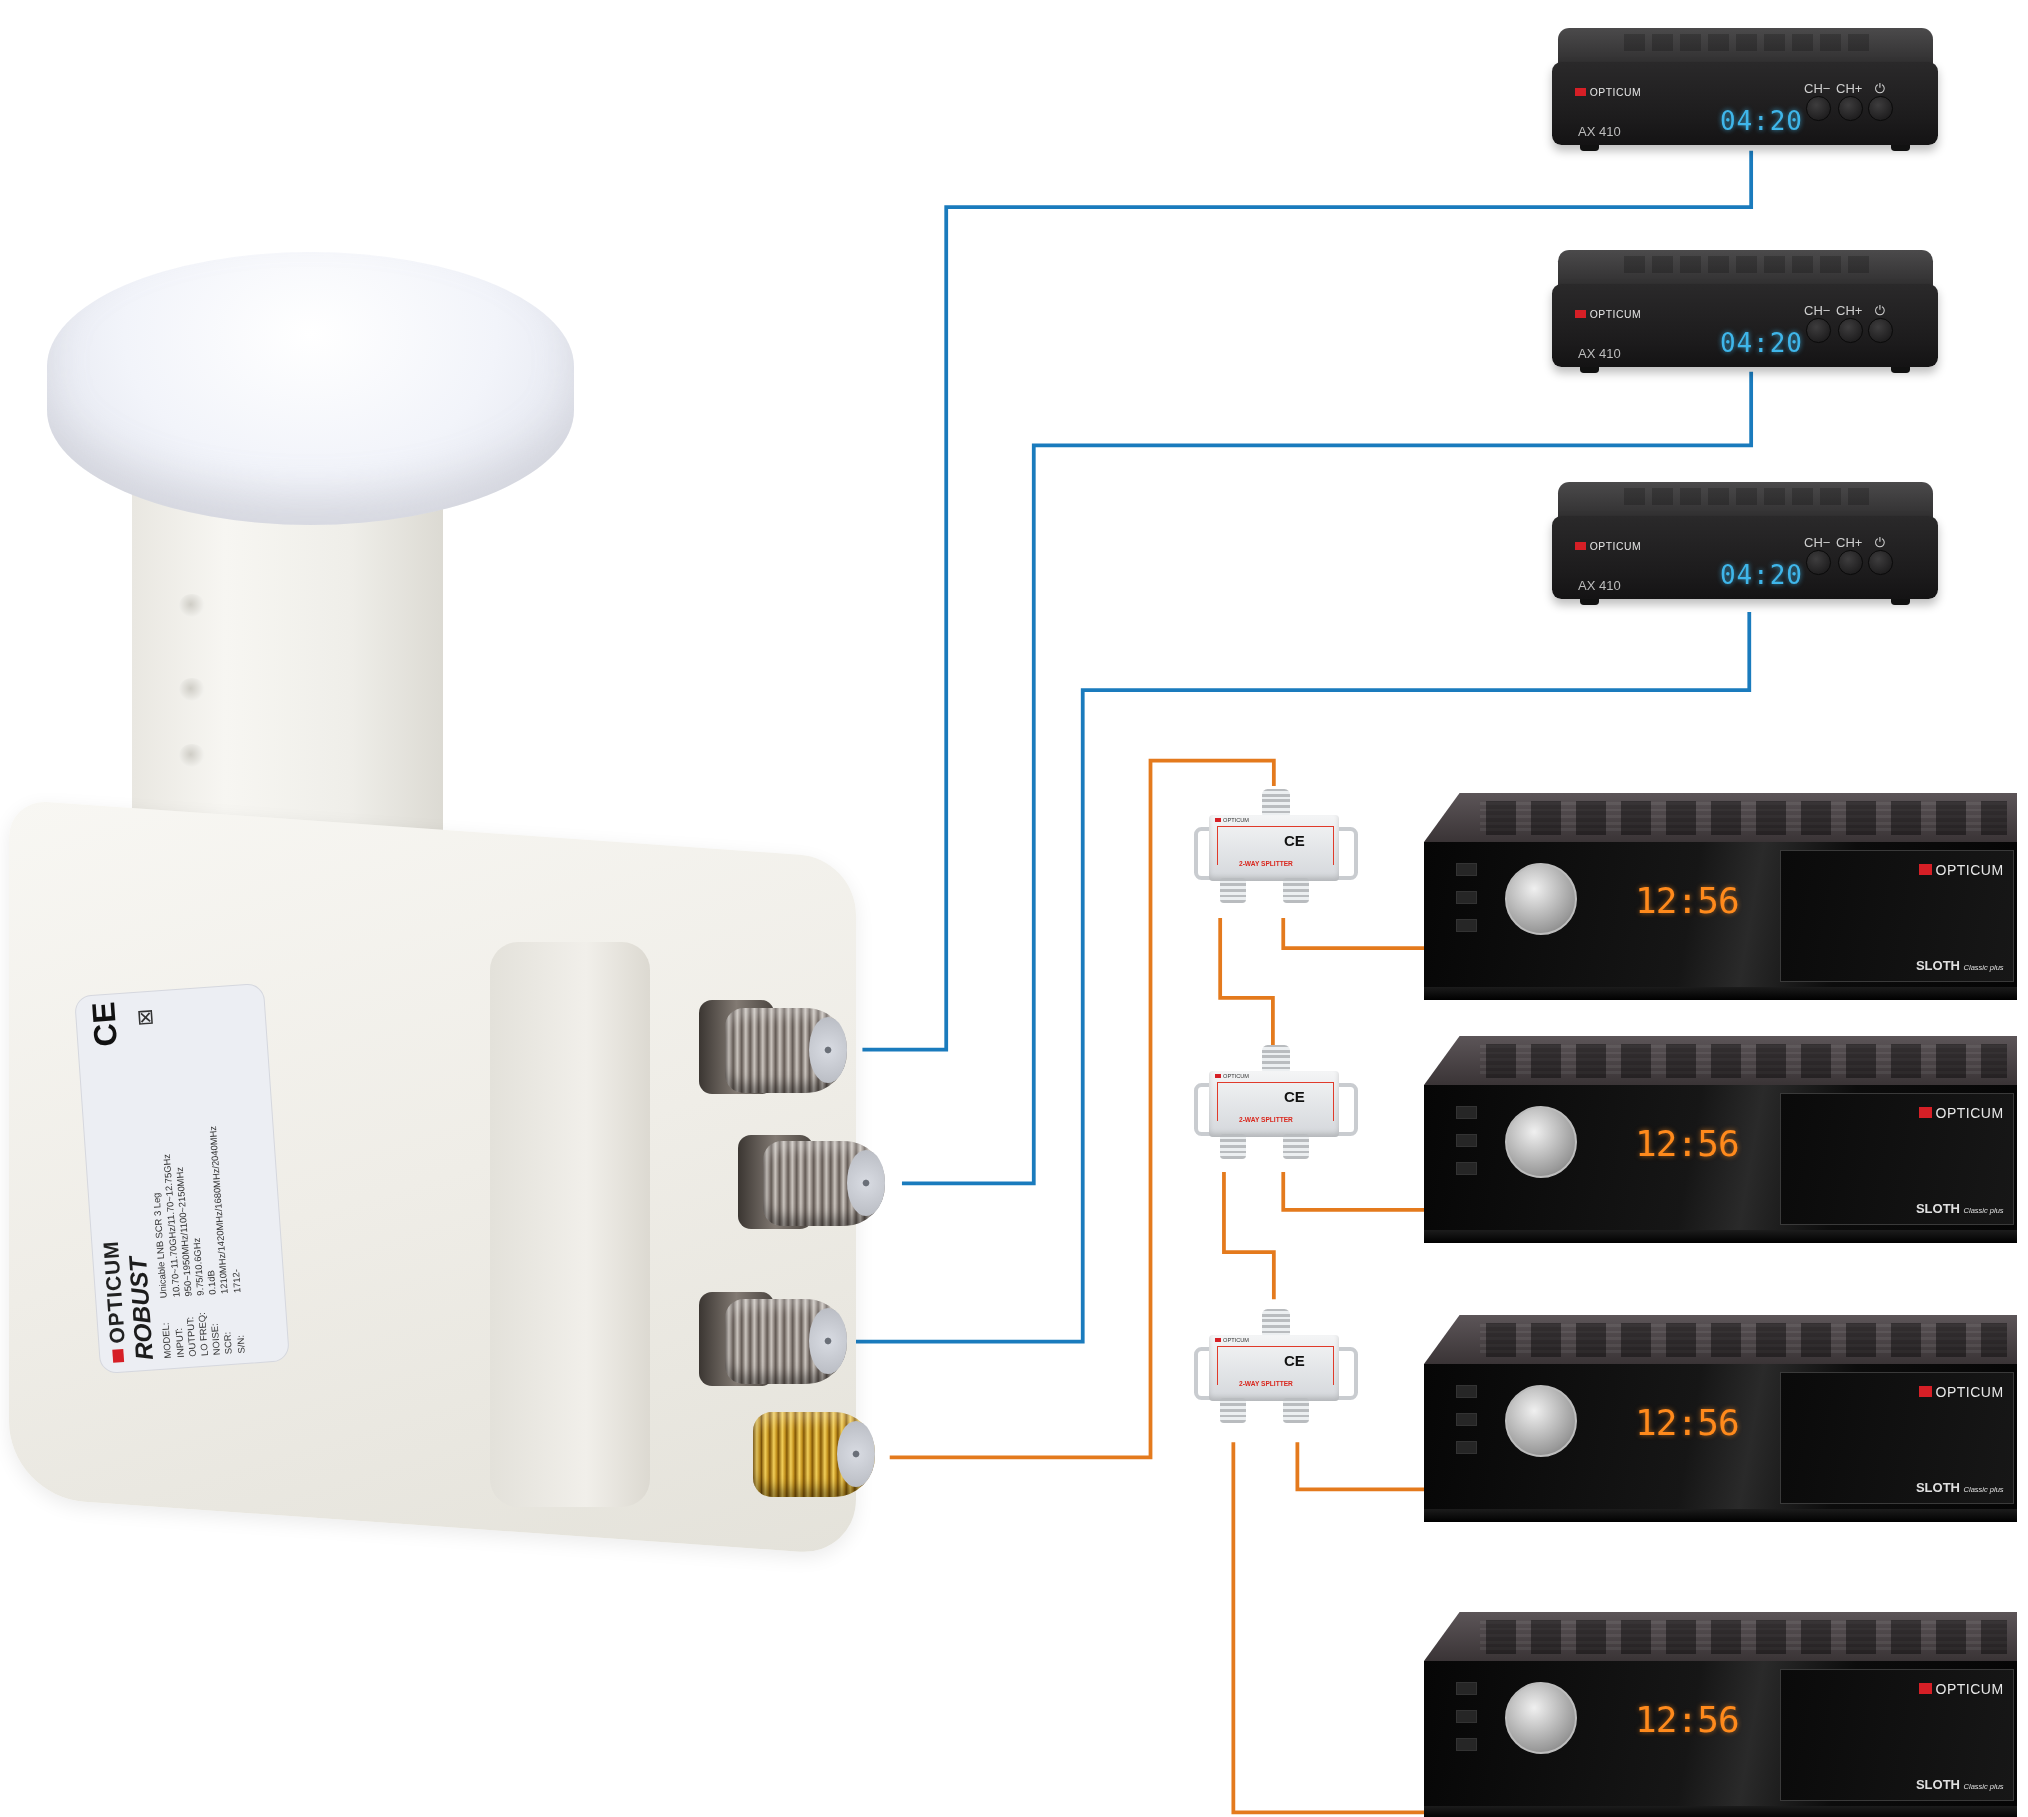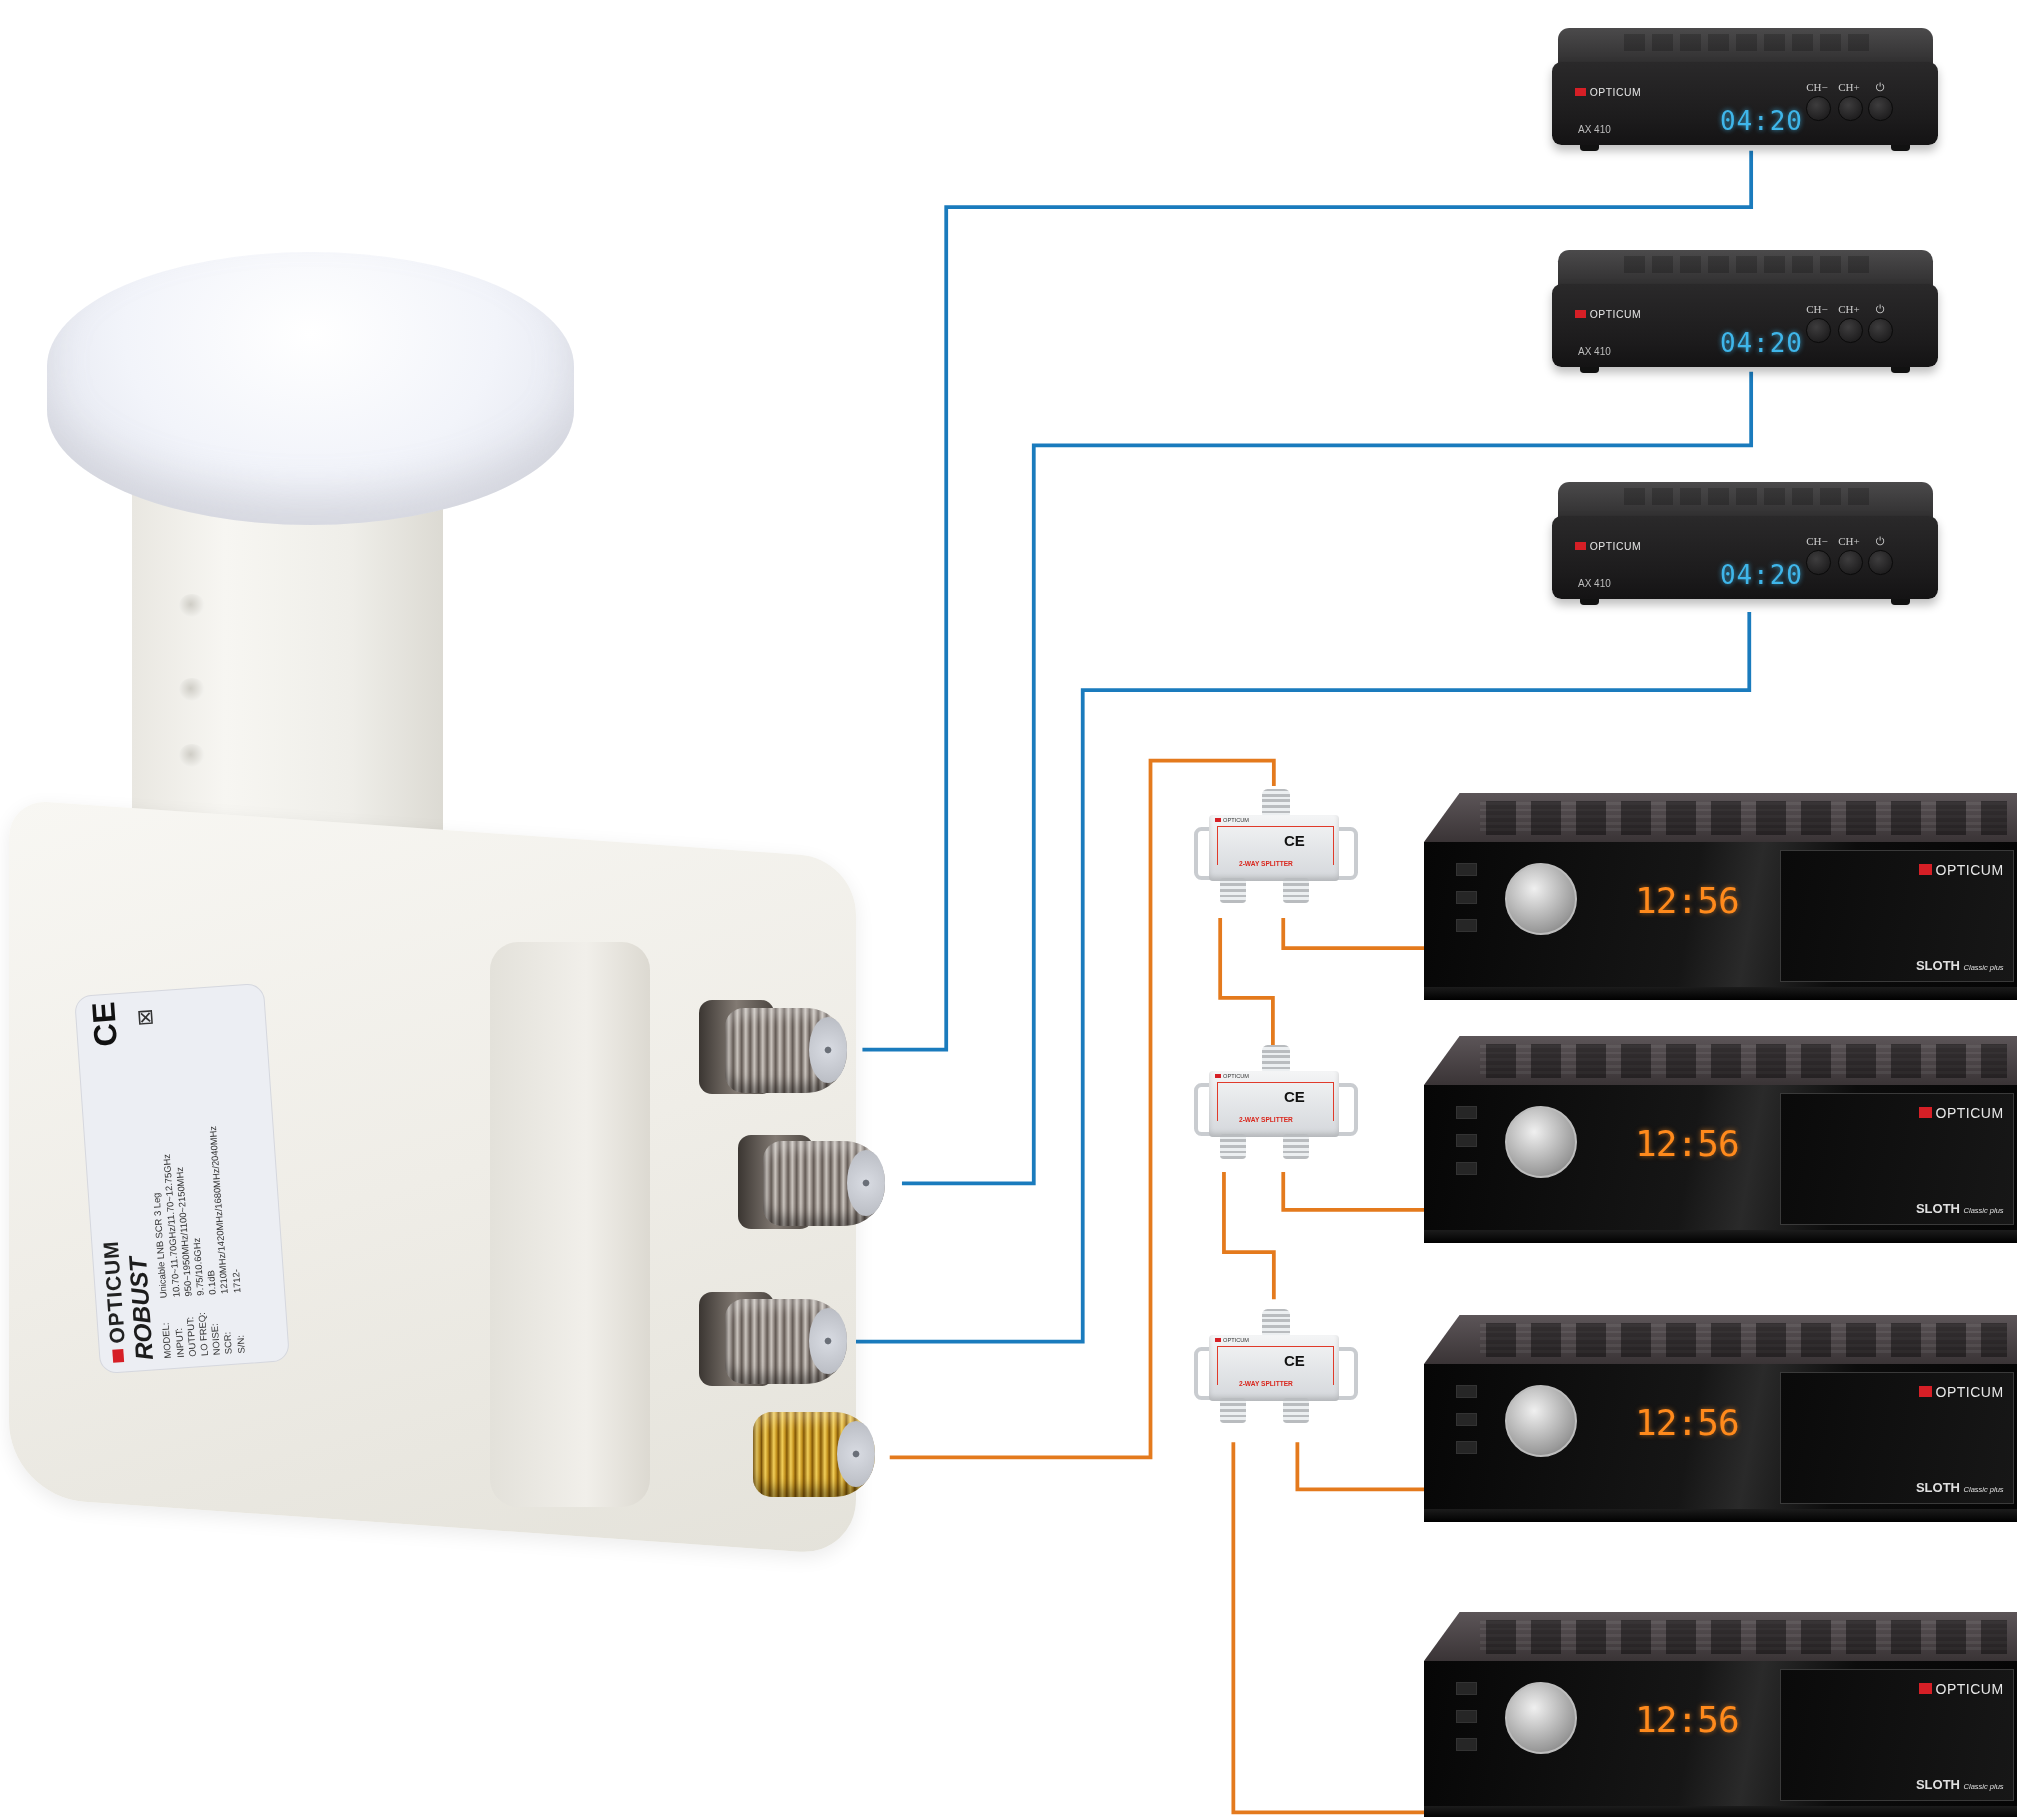--- a/index.html
+++ b/index.html
@@ -45,24 +45,24 @@
   .ax { position:absolute; width:386px; height:128px; }
   .ax-top { position:absolute; left:5.6px; top:0; width:375px; height:38px; border-radius:11.3px 11.3px 0 0;
     background:linear-gradient(#4b4a4b,#2f2e2f); }
   .ax-vents { position:absolute; left:66px; top:5.6px; width:245px; height:17px;
     background:repeating-linear-gradient(90deg,rgba(0,0,0,.35) 0 21px, transparent 21px 28px); opacity:.6; }
   .ax-front { position:absolute; left:0; top:34px; width:386px; height:83px; border-radius:9.4px;
     background:linear-gradient(#2a292a,#1c1b1c 70%,#141314); box-shadow:0 5.6px 9.4px rgba(0,0,0,.25); }
   .ax-logo { position:absolute; left:22.6px; top:24.5px; display:flex; align-items:center; gap:3.8px; }
   .ax-logo .red-sq { width:11.3px; height:8.5px; }
   .ax-logo-txt { font-size:10.4px; color:#e6e6e6; letter-spacing:0.5px; }
-  .ax-model { position:absolute; left:26px; top:62px; font-size:10px; color:#bdbdbd; }
+  .ax-model { position:absolute; left:26px; top:62px; font-size:13px; color:#bdbdbd; }
   .ax-disp { position:absolute; left:168px; top:44px; font-family:"DejaVu Sans Mono", monospace; font-size:26px; color:#3fb6ea;
     text-shadow:0 0 5.6px rgba(63,182,234,.8); letter-spacing:0.9px; }
-  .ax-btn-lbl { position:absolute; top:19px; font-size:11px; color:#cfcfcf; width:26px; text-align:center;font-family:Liberation Serif, serif; }
+  .ax-btn-lbl { position:absolute; top:19px; font-size:13px; color:#cfcfcf; width:26px; text-align:center; }
   .ax-btn { position:absolute; top:34px; width:22.6px; height:22.6px; border-radius:50%; background:radial-gradient(circle at 40% 35%,#3e3d3e,#141314); border:0.9px solid #0a0a0a; }
   .ax-foot { position:absolute; top:117px; width:19px; height:5.6px; background:#111; border-radius:0 0 3.8px 3.8px; }
 
   
   .spl { position:absolute; width:160px; height:113px; }
   .spl-in { position:absolute; left:68px; top:0; width:28px; height:30px; border-radius:5.6px;
     background:repeating-linear-gradient(0deg,#b9bcbf 0 2.8px,#eceff1 2.8px 5.6px); }
   .spl-ear { position:absolute; top:38px; width:26px; height:45px; border:4.7px solid #c9ccd0; border-radius:7.5px; background:transparent; }
   .spl-body { position:absolute; left:15px; top:26px; width:130px; height:66px; border-radius:3.8px;
     background:linear-gradient(#f4f5f6,#d4d7db); box-shadow: inset 0 -3.8px 5.6px rgba(0,0,0,.15); }

